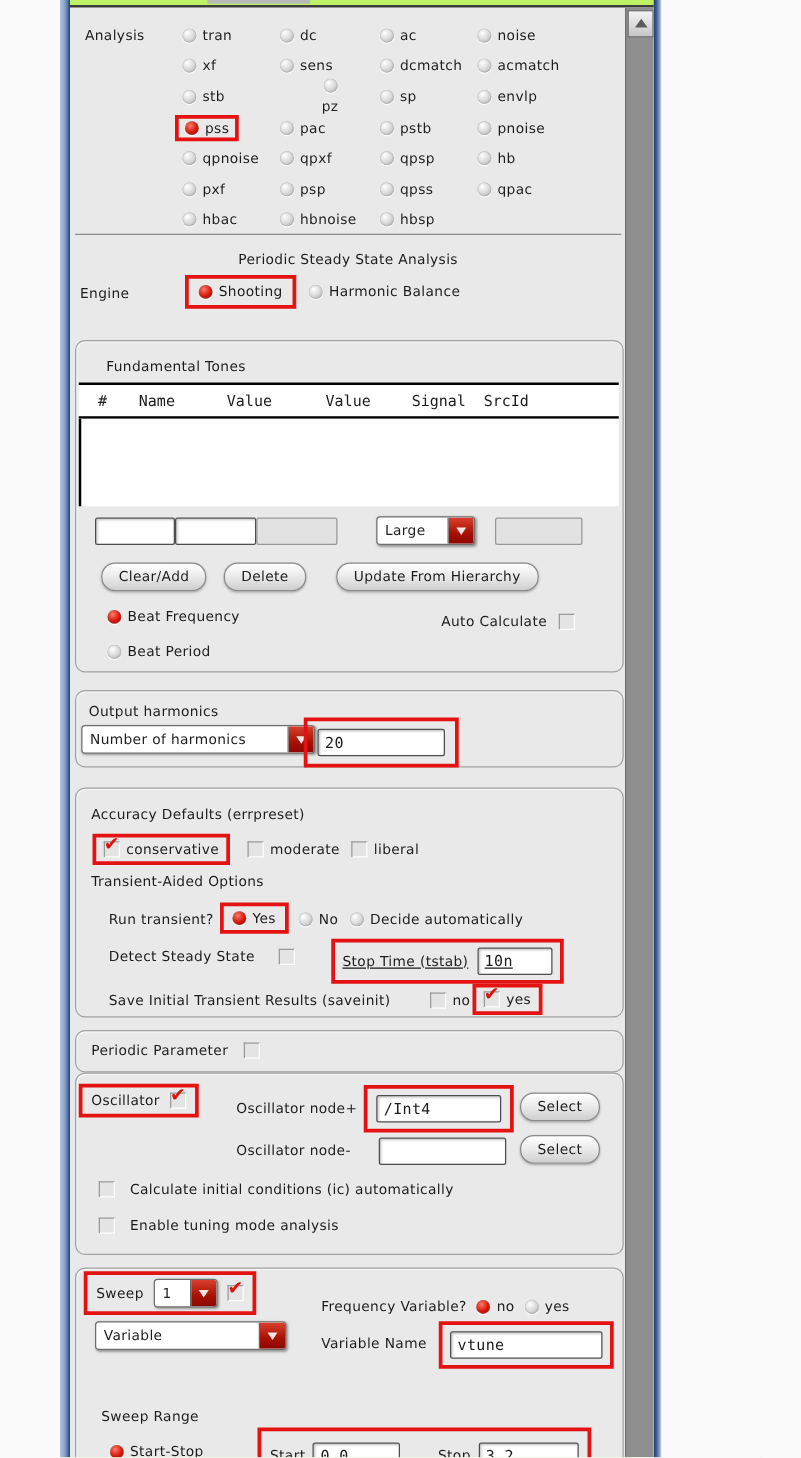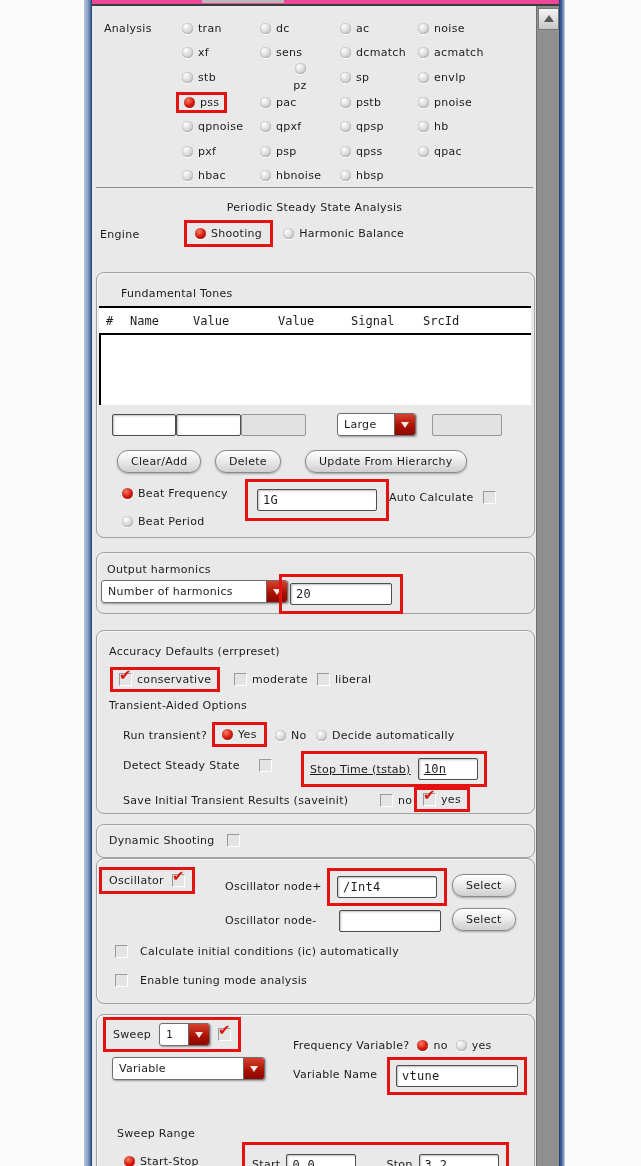--- a/index.html
+++ b/index.html
@@ -1,18 +1,18 @@
 <!DOCTYPE html>
 <html><head>
 <meta charset="utf-8">
 <style>
   html,body{margin:0;padding:0;background:#fbfbfb;}
   .stage{position:relative;width:641px;height:1166px;background:#fbfbfb;overflow:hidden;
          font-family:"DejaVu Sans",sans-serif;font-size:11px;color:#1c1c1c;letter-spacing:.3px;}
-  .win{position:absolute;left:48px;top:0;width:481px;height:1166px;background:#ec4899;margin-left:36px;}
+  .win{position:absolute;left:48px;top:0;width:481px;height:1166px;background:#bef264;}
   .frame-left{position:absolute;left:0;top:0;width:8px;height:100%;
       background:linear-gradient(to right,#b4c3dc 0%,#8aa3c6 45%,#5878a8 75%,#1e3b66 100%);}
   .frame-right{position:absolute;right:0;top:0;width:6px;height:100%;
       background:linear-gradient(to right,#1e3b66 0%,#45639b 40%,#8aa3c6 80%,#d7e0ee 100%);}
   .top-remnant{position:absolute;top:0;left:118px;width:82px;height:3px;background:#b9b9b9;}
   .content{position:absolute;left:8px;right:6px;top:4px;bottom:0;background:#e9e9e9;
       border-top:2px solid #3c3c3c;overflow:hidden;}
   .inner{position:absolute;left:0;top:0;right:22px;bottom:0;}
   
   .sb{position:absolute;right:0;top:0;width:22px;height:100%;background:#8f8f8f;border-left:1px solid #6f6f6f;}
@@ -36,21 +36,21 @@
       font-family:"DejaVu Sans Mono",monospace;font-size:12px;padding:0 5px;
       box-shadow:inset 1px 1px 2px rgba(0,0,0,.25);display:inline-flex;align-items:center;}
   .inp.gray{background:#e2e2e2;border-color:#979797;box-shadow:none;}
   .combo{display:inline-flex;height:21px;border:1px solid #6f6f6f;border-radius:3px;background:#fff;
       box-shadow:1px 1px 2px rgba(0,0,0,.35);overflow:hidden;}
   .combo .ctxt{padding:2px 6px;display:flex;align-items:center;}
   .combo .cbtn{width:20px;background:linear-gradient(#d94030,#a81000 60%,#8c0800);border-left:1px solid #666;
       display:flex;align-items:center;justify-content:center;flex:none;}
   .combo .cbtn::after{content:"";width:0;height:0;border:4px solid transparent;border-top:6px solid #f4e6e4;margin-top:5px;}
   .grp{position:absolute;left:4px;width:437px;border:1px solid #a2a2a2;border-radius:8px;
-      box-shadow:inset 1px 1px 0 #f6f6f6;}
+      box-shadow:inset 1px 1px 0 #f6f6f6;text-align:center;}
   .sep{position:absolute;left:4px;width:437px;height:1px;background:#8d8d8d;}
   .thead{display:flex;background:#fff;border-top:2px solid #000;align-items:center;height:25px;
       font-family:"DejaVu Sans Mono",monospace;font-size:12px;letter-spacing:0;}
   .tdiv{height:2px;background:#000;}
   .tbody{background:#fff;border-left:2px solid #000;height:70px;}
   .mono{font-family:"DejaVu Sans Mono",monospace;letter-spacing:0;}
 </style>
 </head>
 <body>
 
@@ -247,25 +247,20 @@
               <span>Update From Hierarchy</span>
             </span>
           <div class="row" style="left:25px;top:214px;">
               <span class="radio on"></span>
               <span>Beat Frequency</span>
             </div>
           <div class="row" style="left:25px;top:242px;">
               <span class="radio"></span>
               <span>Beat Period</span>
             </div>
-          <span class="ann" style="position:absolute;left:148px;top:206px;padding:7px 9px;">
-            <span class="inp" style="width:108px;">
-                <span>1G</span>
-              </span>
-          </span>
           <div class="row" style="left:292px;top:218px;gap:9px;">
             <span>Auto Calculate</span>
             <span class="check"></span>
           </div>
         </div>
 
         <div class="grp" style="top:546px;height:60px;">
           <div class="row" style="left:10px;top:10px;">
               <span>Output harmonics</span>
             </div>
@@ -338,21 +333,21 @@
           <span class="ann" style="position:absolute;left:317px;top:156px;padding:3px 6px;">
             <span class="row" style="position:static;">
                 <span class="check on"></span>
                 <span>yes</span>
               </span>
           </span>
         </div>
 
         <div class="grp" style="top:818px;height:32px;">
           <div class="row" style="left:12px;top:9px;gap:12px;">
-            <span>Dynamic Shooting</span>
+            <span>Periodic Parameter</span>
             <span class="check"></span>
           </div>
         </div>
 
         <div class="grp" style="top:852px;height:144px;">
           <span class="ann" style="position:absolute;left:2px;top:8px;padding:4px 7px;gap:8px;">
             <span>Oscillator</span>
             <span class="check on"></span>
           </span>
           <div class="row" style="left:128px;top:21px;">

